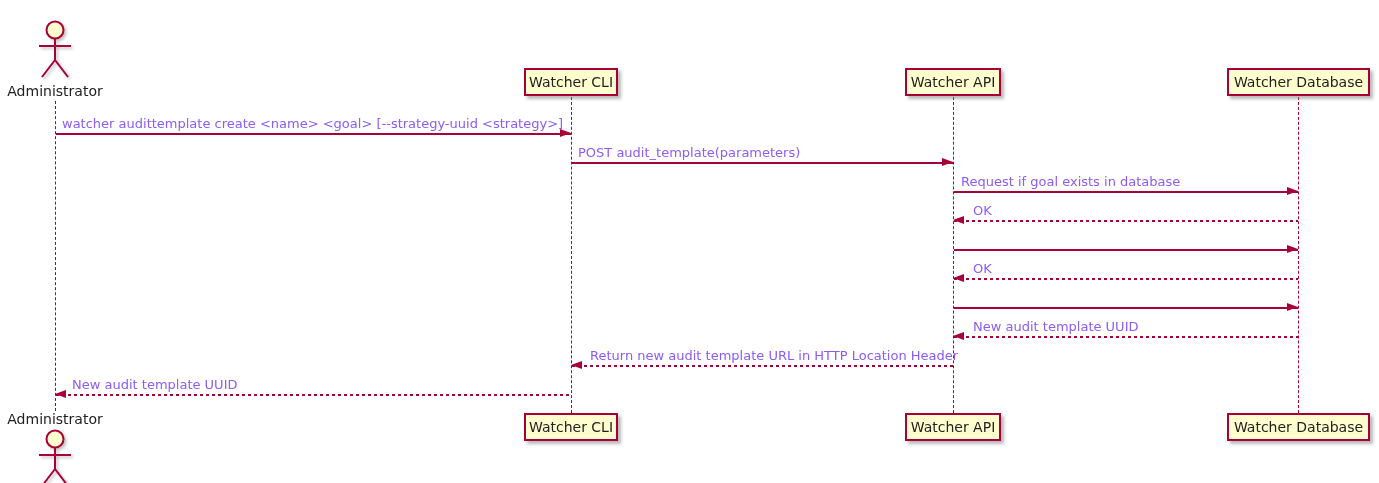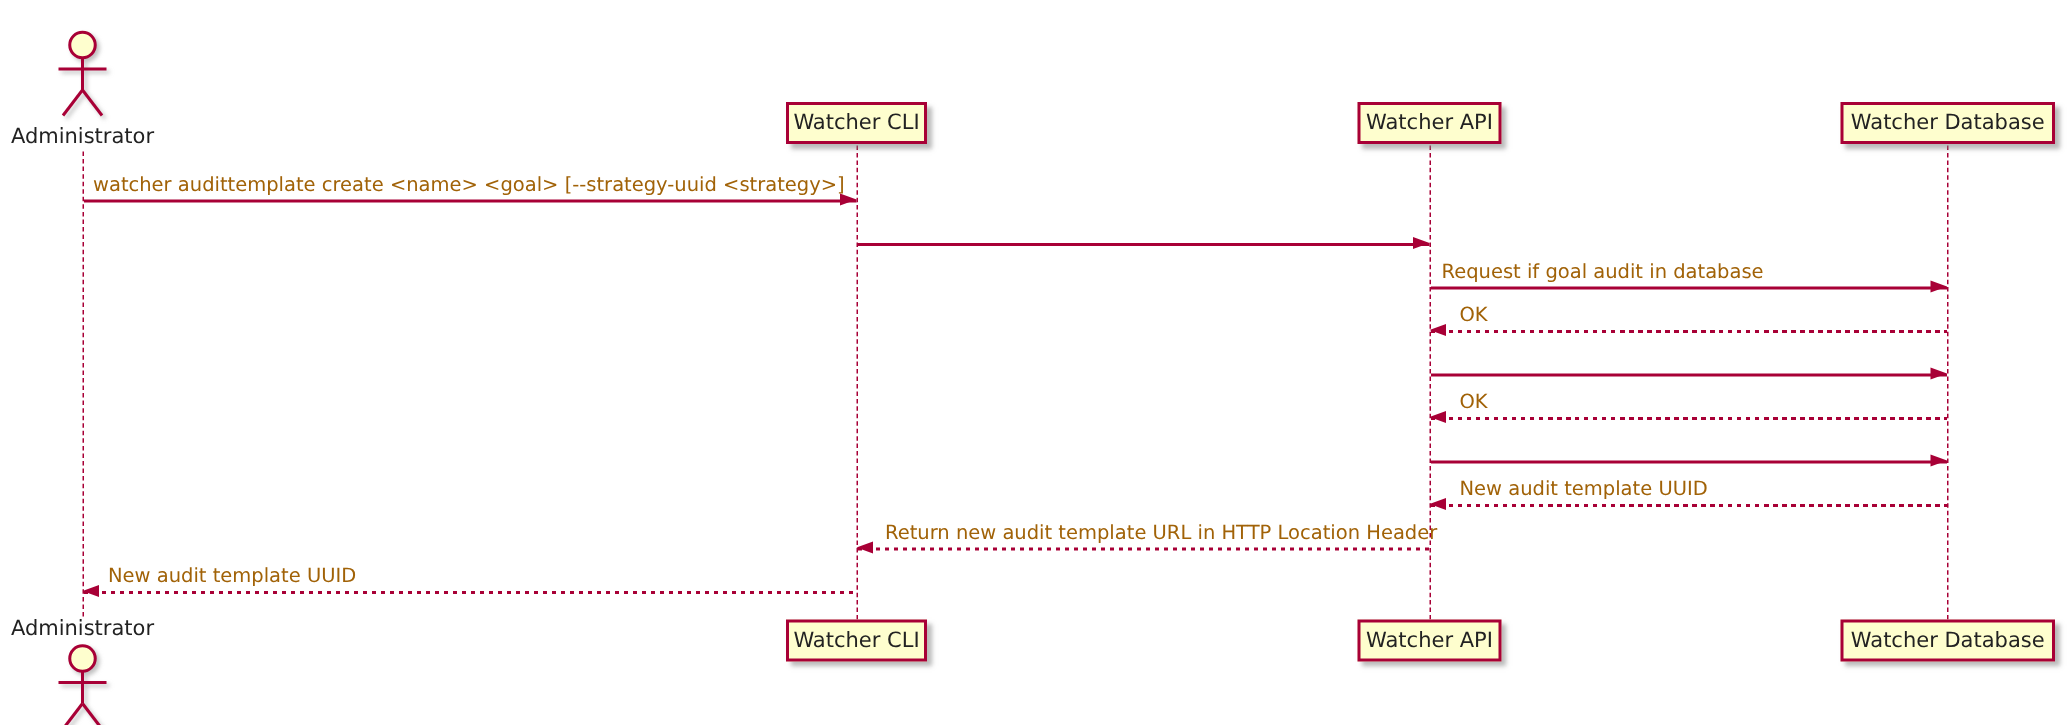--- a/index.html
+++ b/index.html
@@ -18,21 +18,21 @@
   .lifeline{position:absolute;width:0;border-left:1px dashed #A80036;}
   
   .mline{position:absolute;height:1.5px;}
   .mline.solid{background:#A80036;}
   .mline.dashed{background:repeating-linear-gradient(to right,#A80036 0px,#A80036 3px,transparent 3px,transparent 6px);}
   
   .head{position:absolute;width:0;height:0;border-style:solid;}
   .head.right{border-width:4.5px 0 4.5px 11px;border-color:transparent transparent transparent #A80036;}
   .head.left{border-width:4.5px 11px 4.5px 0;border-color:transparent #A80036 transparent transparent;}
   
-  .mlabel{position:absolute;font-size:13px;line-height:15px;white-space:nowrap;color:#a16207;}
+  .mlabel{position:absolute;font-size:13px;line-height:15px;white-space:nowrap;color:#8b5cf6;}
   
   .actor-svg{position:absolute;filter:drop-shadow(2.5px 2.5px 1.5px rgba(130,130,130,0.5));}
   .actor-label{position:absolute;width:110px;text-align:center;font-size:14px;line-height:16px;color:#222;white-space:nowrap;}
 </style>
 </head>
 <body>
 
 <div class="canvas">
 
   <svg class="actor-svg" style="left:33px;top:4px" width="44" height="64" viewBox="0 0 44 64">
@@ -75,24 +75,25 @@
     <span>Watcher API</span>
   </div>
   <div class="pbox" style="left:1227px;top:397px;width:143px">
     <span>Watcher Database</span>
   </div>
 
   <div class="mlabel" style="left:62px;top:100px">watcher audittemplate create &lt;name&gt; &lt;goal&gt; [--strategy-uuid &lt;strategy&gt;]</div>
   <div class="mline solid" style="left:56px;top:117px;width:515px"></div>
   <div class="head right" style="left:560px;top:113px"></div>
 
+  <div class="mlabel" style="left:578px;top:129px">POST audit_template(parameters)</div>
   <div class="mline solid" style="left:572px;top:146px;width:381px"></div>
   <div class="head right" style="left:942px;top:142px"></div>
 
-  <div class="mlabel" style="left:961px;top:158px">Request if goal audit in database</div>
+  <div class="mlabel" style="left:961px;top:158px">Request if goal exists in database</div>
   <div class="mline solid" style="left:954px;top:175px;width:344px"></div>
   <div class="head right" style="left:1287px;top:171px"></div>
 
   <div class="mlabel" style="left:973px;top:187px">OK</div>
   <div class="mline dashed" style="left:954px;top:204px;width:344px"></div>
   <div class="head left" style="left:953px;top:200px"></div>
 
   <div class="mline solid" style="left:954px;top:233px;width:344px"></div>
   <div class="head right" style="left:1287px;top:229px"></div>
 

